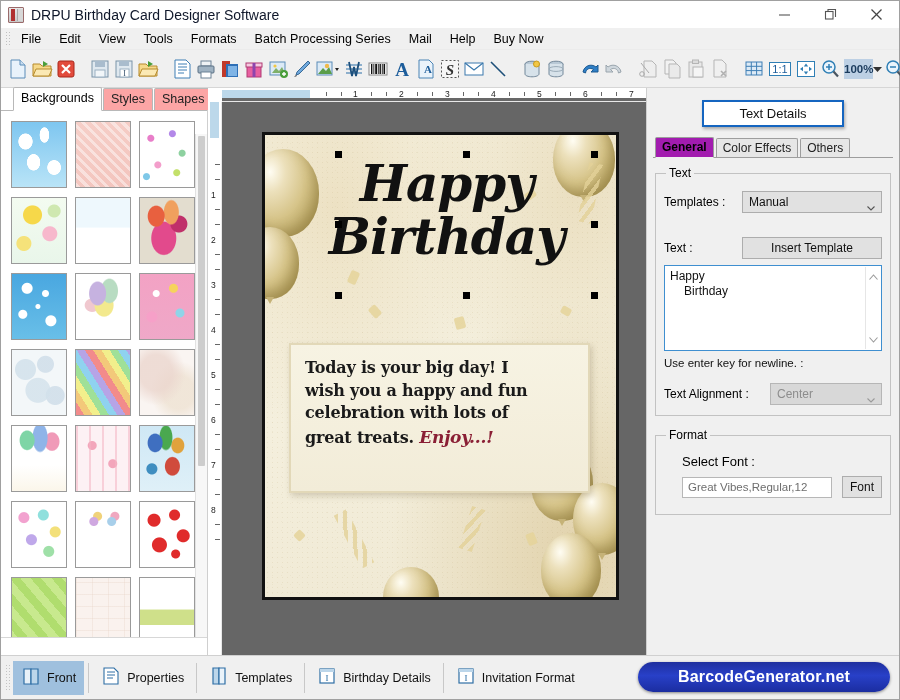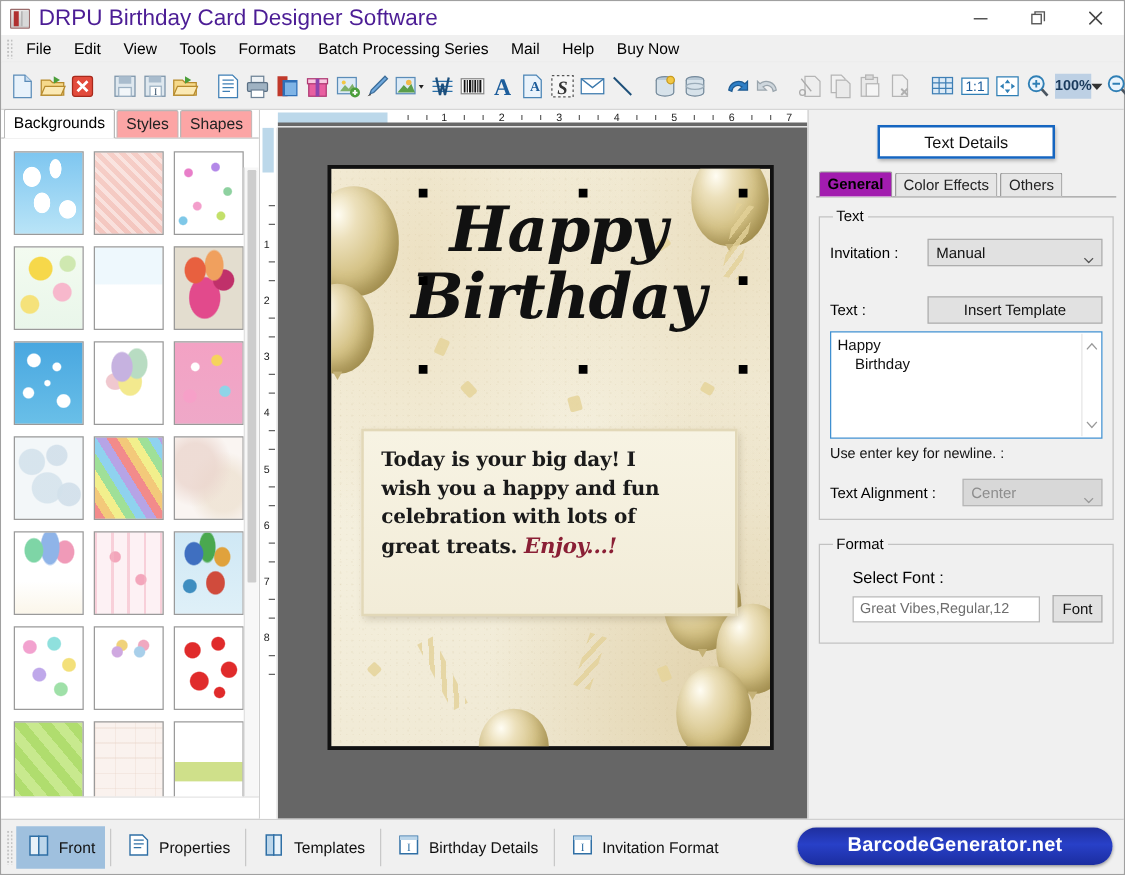--- a/index.html
+++ b/index.html
@@ -33,21 +33,21 @@
     border-radius: 1px;
   }
   .app-icon::before {
     content:""; position:absolute; left:2px; top:1px;
     width:4px; height:12px; background:#b03030;
   }
   .app-icon::after {
     content:""; position:absolute; left:8px; top:1px;
     width:5px; height:12px; background:#d8d8d8; border-left:1px solid #aaa;
   }
-  .title-text { font-size: 18px; color: #4c1d95; }
+  .title-text { font-size: 14px; color: #0f172a; }
   .win-controls {
     position: absolute; right: 0; top: 0; height: 27px;
     display: flex;
   }
   .win-btn {
     width: 46px; height: 27px;
     display: flex; align-items: center; justify-content: center;
     color: #555; font-size: 13px;
   }
   .win-btn svg { display:block; }
@@ -115,21 +115,21 @@
     background: #ffffff;
     display: flex; flex-direction: column;
     border-right: 1px solid #cfcfcf;
     position: relative;
   }
   .lp-tabs {
     height: 23px; min-height: 23px;
     display: flex; align-items: flex-end;
     background: #ffffff;
     border-bottom: 1px solid #b8b8b8;
-    padding-left: 2px;
+    padding-left: 12px;
   }
   .lp-tab {
     font-size: 12.5px; padding: 3px 7px 3px 7px;
     border: 1px solid #b8b8b8; border-bottom: none;
     background: #fca5a5; color: #222;
     margin-right: 1px; border-radius: 2px 2px 0 0;
     line-height: 15px;
   }
   .lp-tab.active {
     background: #ffffff; color: #000;
@@ -941,21 +941,21 @@
       <div class="rp-tabs">
         <div class="rp-tab active">General</div>
         <div class="rp-tab">Color Effects</div>
         <div class="rp-tab">Others</div>
       </div>
 
       <fieldset class="group">
         <legend>Text</legend>
 
         <div class="row">
-          <div class="lbl" style="width:78px">Invitation :</div>
+          <div class="lbl" style="width:78px">Templates :</div>
           <div class="ddl">
             <span>Manual</span>
             <span class="chev">
               <svg width="8" height="5" viewBox="0 0 8 5">
                   <path d="M0.5 0.5L4 4L7.5 0.5" fill="none" stroke="#555" stroke-width="1.1"></path>
                 </svg>
             </span>
           </div>
         </div>
 

